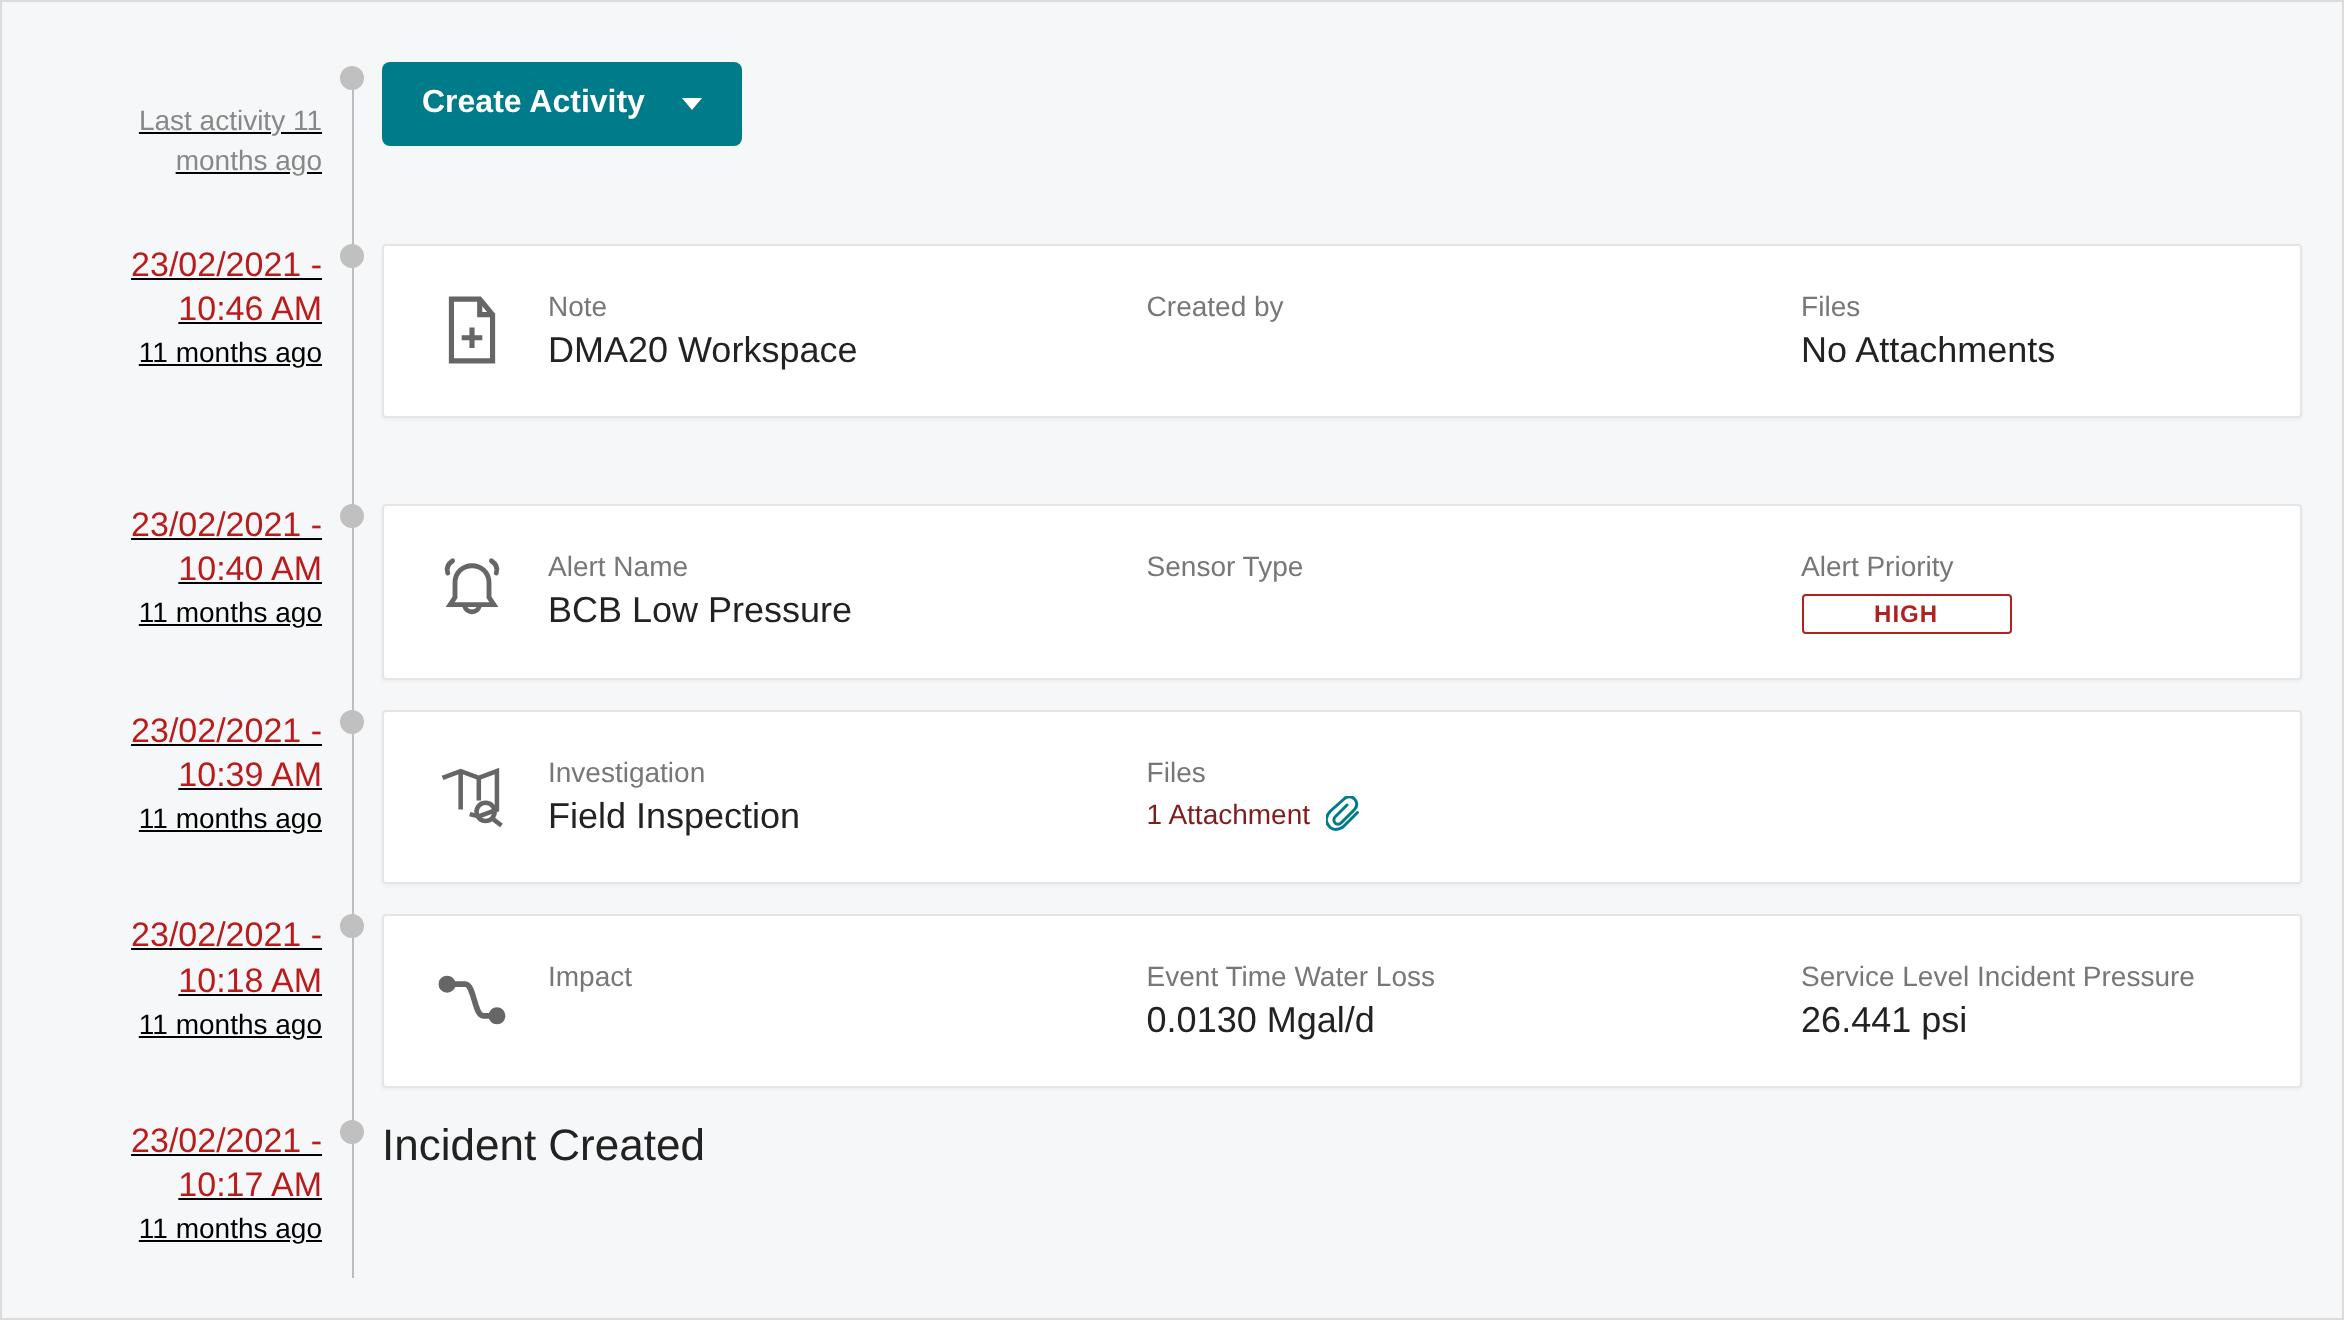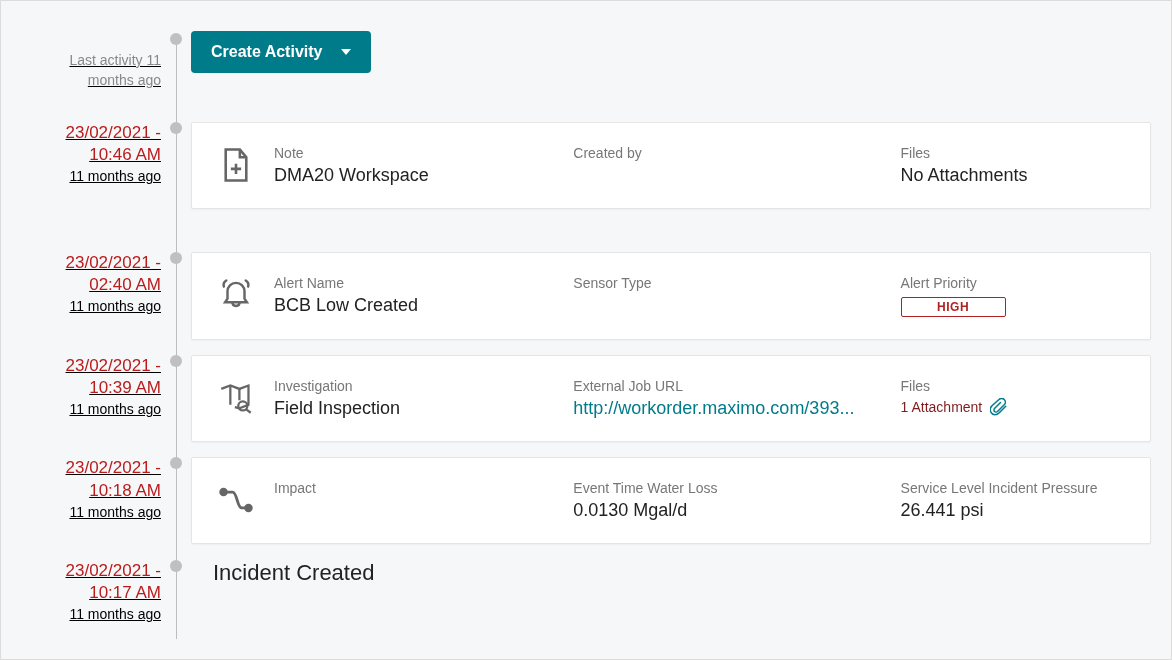--- a/index.html
+++ b/index.html
@@ -182,21 +182,21 @@
     <div class="timestamp-block" style="height:92px; padding-top:20px;">
       <div class="last-activity">Last activity 11 months ago</div>
     </div>
     <div class="timestamp-block" style="height:132px;">
       <div class="ts-primary">23/02/2021 -</div>
       <div class="ts-primary">10:46 AM</div>
       <div class="ts-secondary">11 months ago</div>
     </div>
     <div class="timestamp-block" style="height:104px;">
       <div class="ts-primary">23/02/2021 -</div>
-      <div class="ts-primary">02:40 AM</div>
+      <div class="ts-primary">10:40 AM</div>
       <div class="ts-secondary">11 months ago</div>
     </div>
     <div class="timestamp-block" style="height:104px;">
       <div class="ts-primary">23/02/2021 -</div>
       <div class="ts-primary">10:39 AM</div>
       <div class="ts-secondary">11 months ago</div>
     </div>
     <div class="timestamp-block" style="height:104px;">
       <div class="ts-primary">23/02/2021 -</div>
       <div class="ts-primary">10:18 AM</div>
@@ -272,21 +272,21 @@
           <svg width="34" height="34" viewBox="0 0 28 28" fill="none" stroke="#666" stroke-width="2">
             <path d="M14 4 C10 4 7 7 7 11 V17 L5 20 H23 L21 17 V11 C21 7 18 4 14 4 Z"></path>
             <path d="M11 20 C11 22 12.5 23 14 23 C15.5 23 17 22 17 20"></path>
             <path d="M4 7 Q3 4 6 2" stroke-linecap="round"></path>
             <path d="M24 7 Q25 4 22 2" stroke-linecap="round"></path>
           </svg>
         </div>
         <div class="card-body">
           <div class="field">
             <div class="field-label">Alert Name</div>
-            <div class="field-value">BCB Low Created</div>
+            <div class="field-value">BCB Low Pressure</div>
           </div>
           <div class="field">
             <div class="field-label">Sensor Type</div>
             <div class="field-value"></div>
           </div>
           <div class="field">
             <div class="field-label">Alert Priority</div>
             <div class="badge-high">HIGH</div>
           </div>
         </div>
@@ -302,24 +302,20 @@
             <circle cx="21" cy="21" r="4"></circle>
             <path d="M24 24 L28 27"></path>
           </svg>
         </div>
         <div class="card-body">
           <div class="field">
             <div class="field-label">Investigation</div>
             <div class="field-value">Field Inspection</div>
           </div>
           <div class="field">
-            <div class="field-label">External Job URL</div>
-            <a class="field-value link">http://workorder.maximo.com/393...</a>
-          </div>
-          <div class="field">
             <div class="field-label">Files</div>
             <div class="attachment-value">
               <span>1 Attachment</span>
               <span class="paperclip-icon">
                 <svg width="18" height="18" viewBox="0 0 24 24" fill="none" stroke="currentColor" stroke-width="2" stroke-linecap="round">
                   <path d="M21 11 L12 20 C9 23 4 23 2 20 C-1 17 0 13 3 10 L12 2 C14 0 17 0 19 2 C21 4 21 7 19 9 L10 18 C9 19 7 19 6 18 C5 17 5 15 6 14 L14 6"></path>
                 </svg>
               </span>
             </div>
           </div>
@@ -346,18 +342,18 @@
             <div class="field-value">0.0130 Mgal/d</div>
           </div>
           <div class="field">
             <div class="field-label">Service Level Incident Pressure</div>
             <div class="field-value">26.441 psi</div>
           </div>
         </div>
       </div>
     </div>
 
-    <div style="height:80px;margin-left:22px;">
+    <div style="height:80px;">
       <div class="incident-text">Incident Created</div>
     </div>
 
   </div>
 </div>
 
 </body></html>

